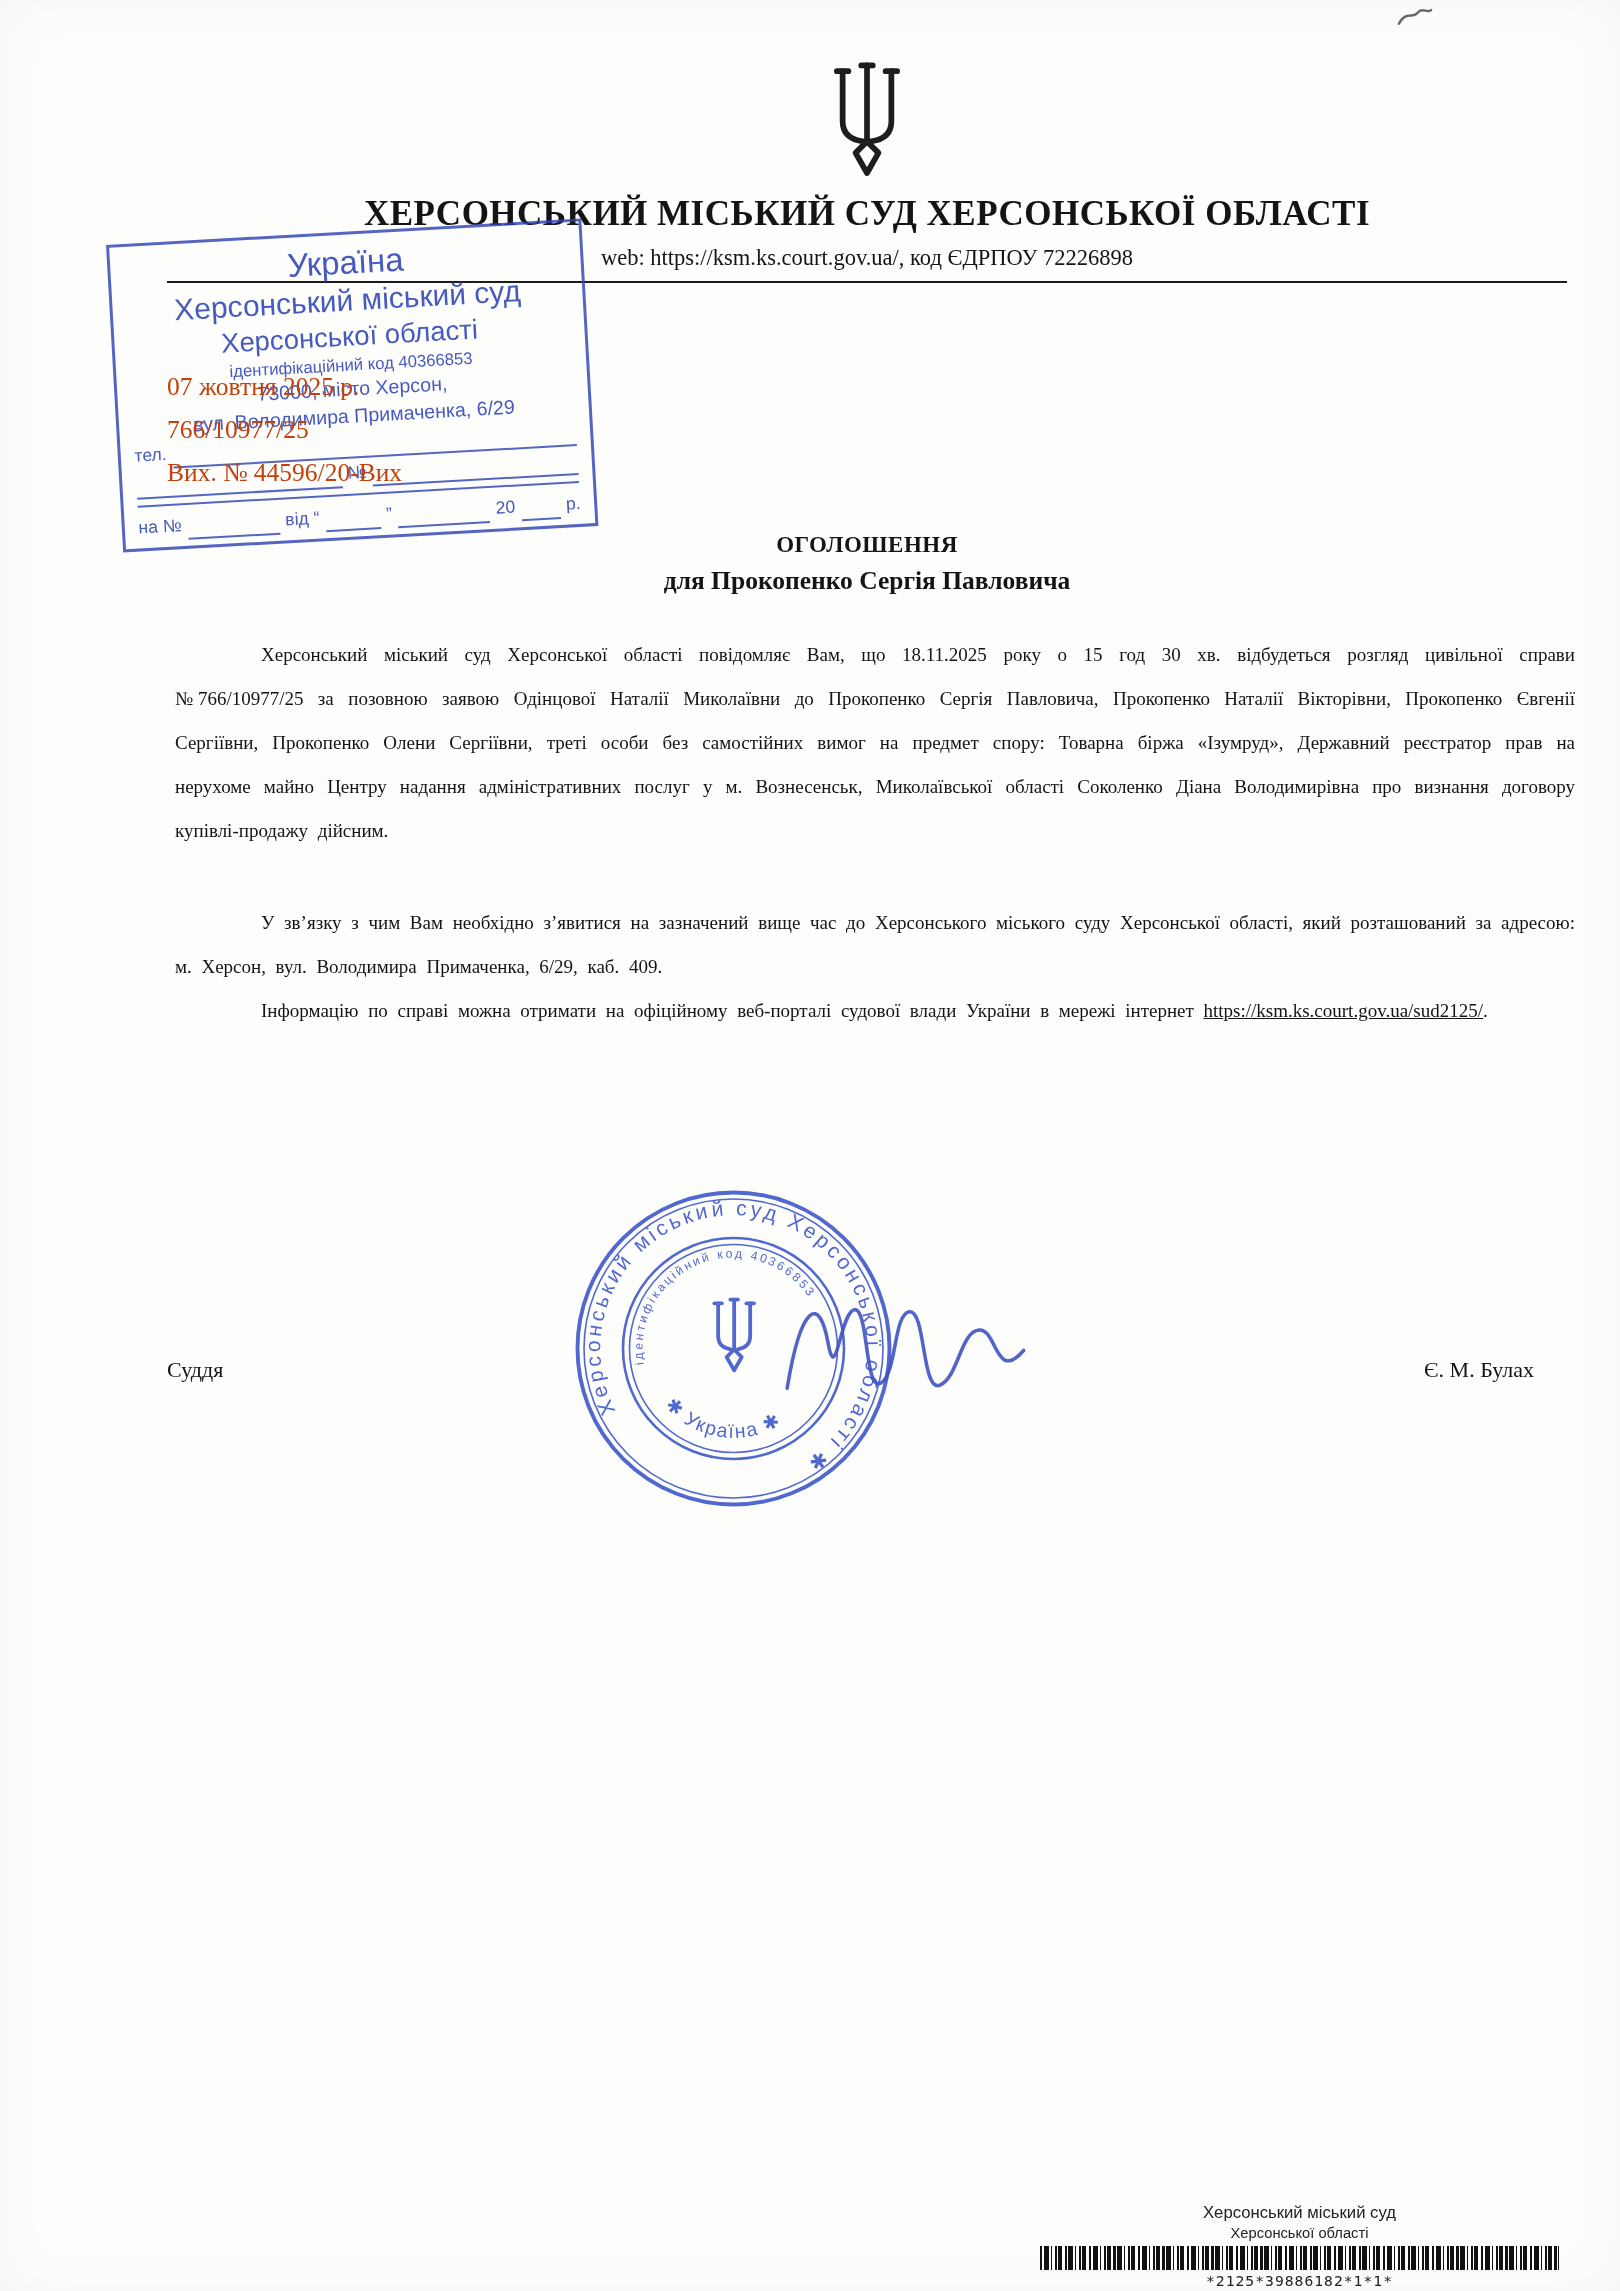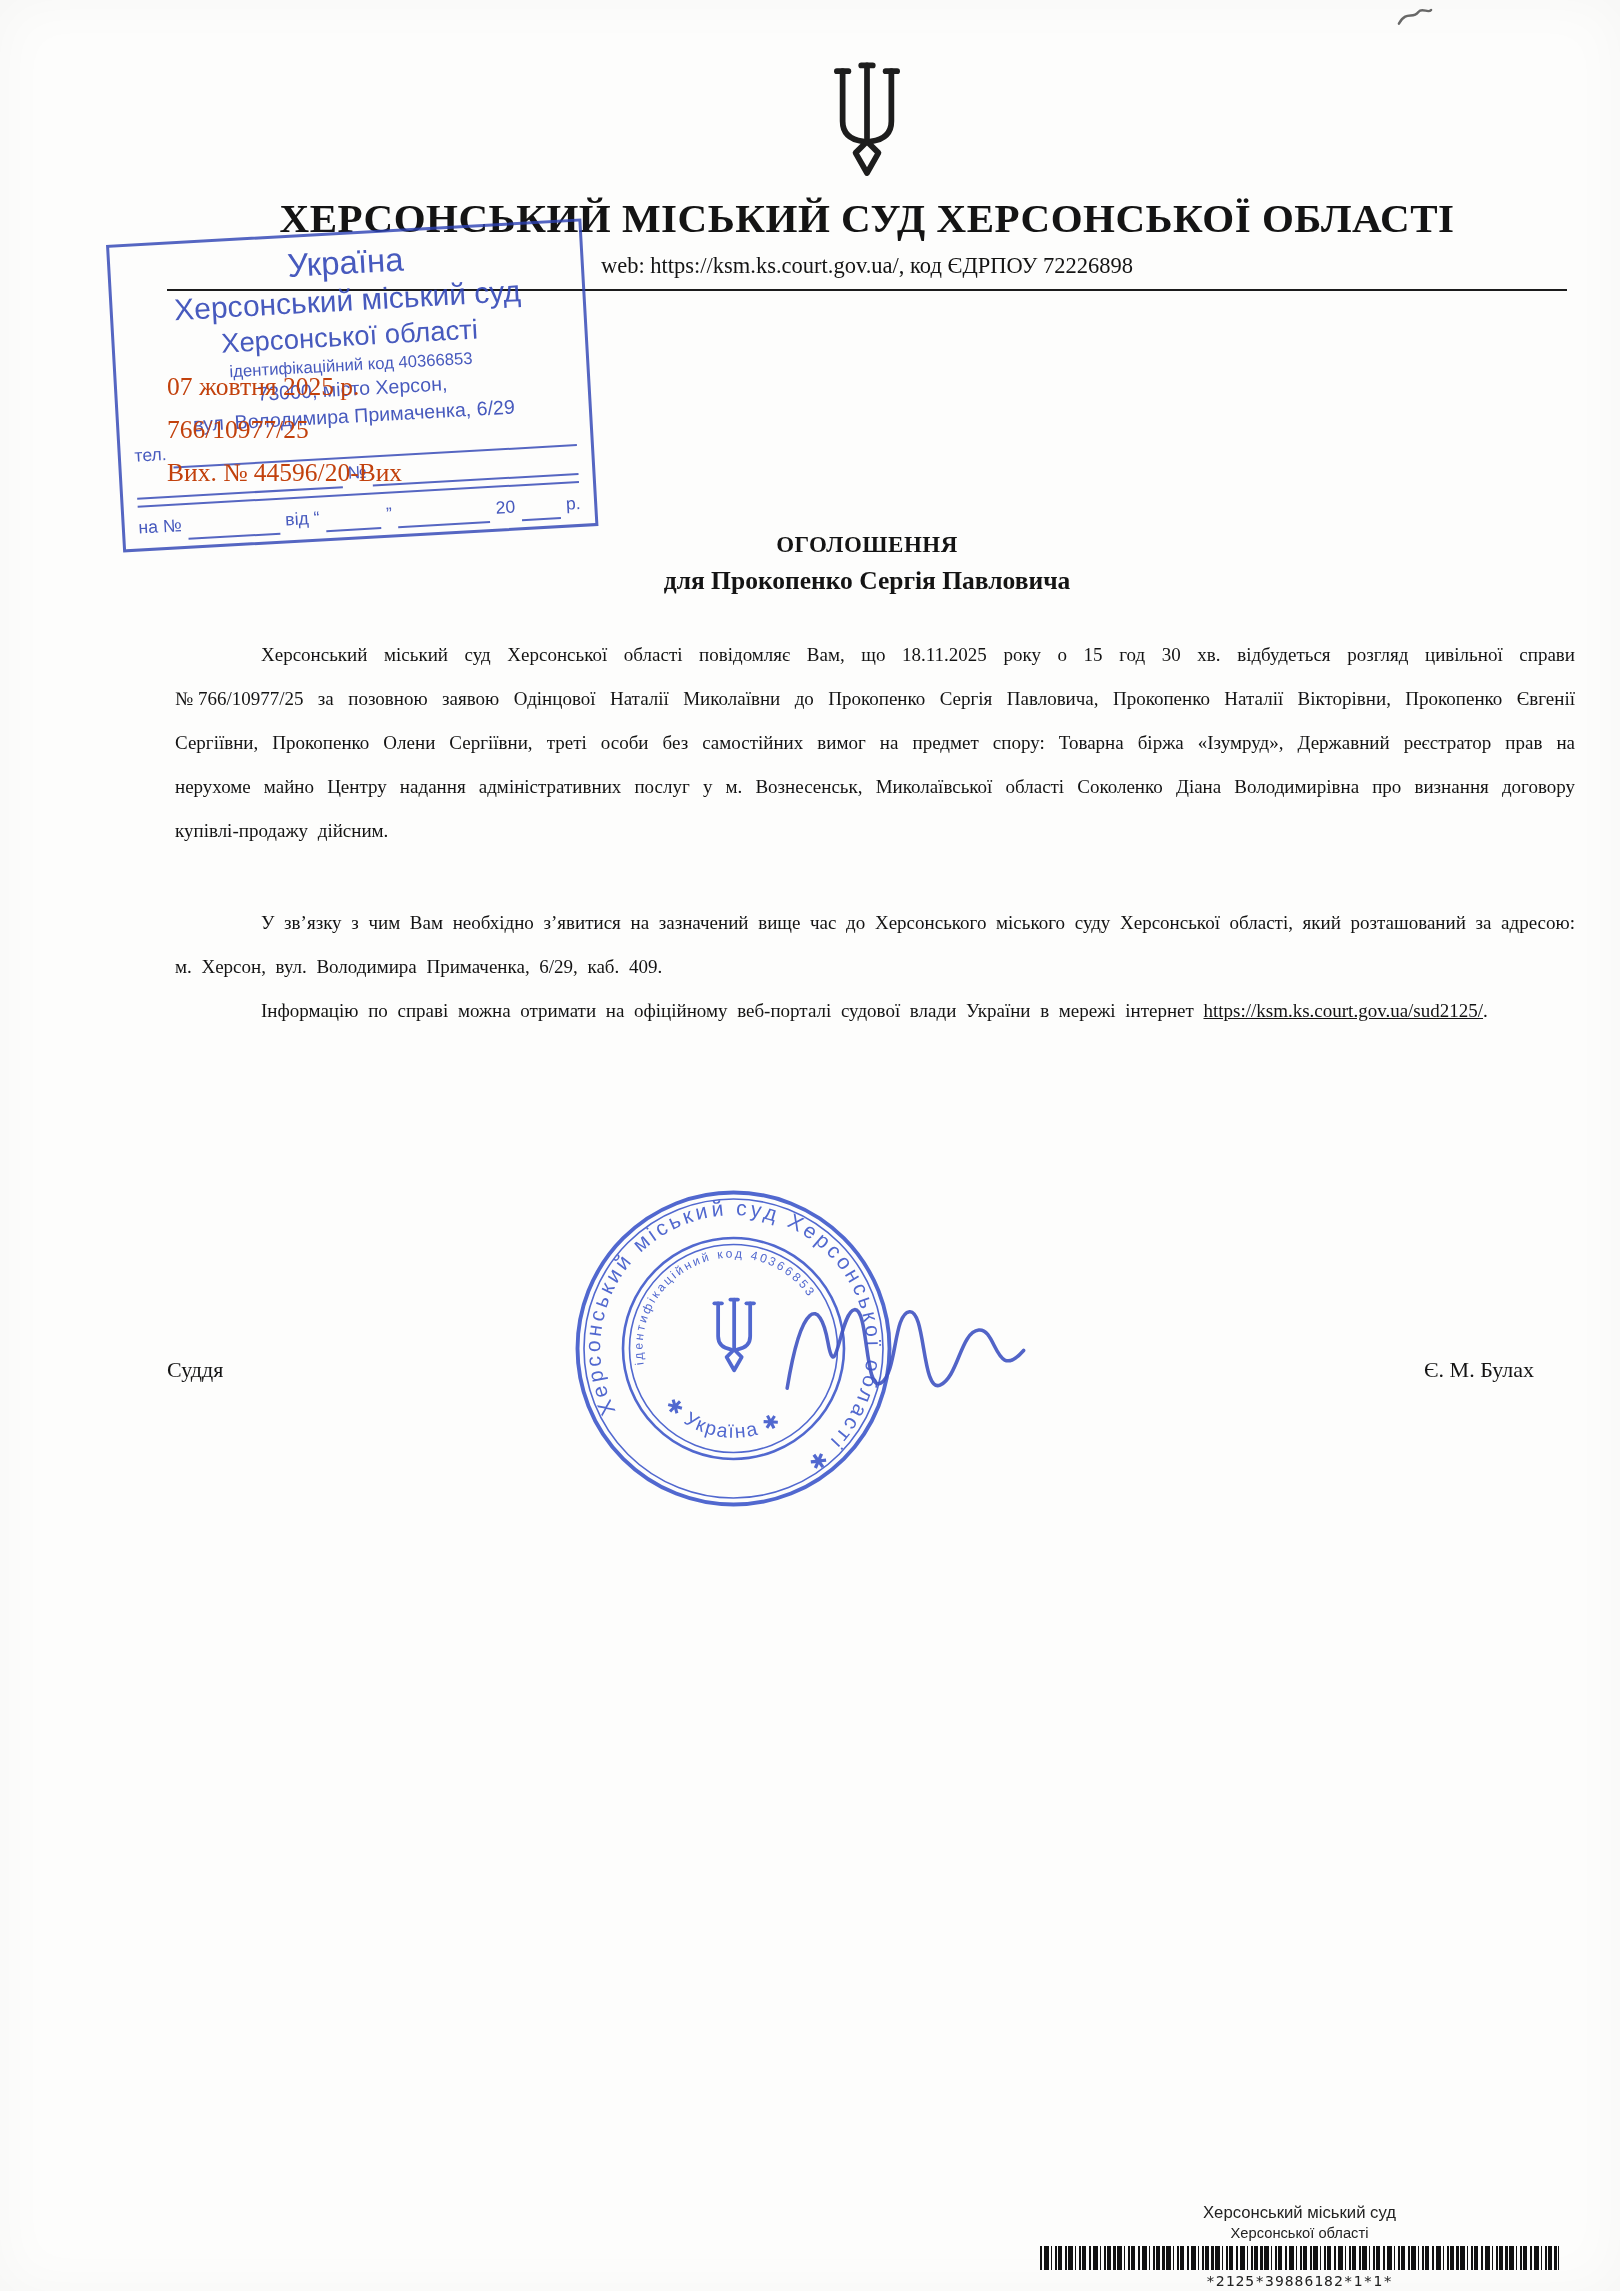--- a/index.html
+++ b/index.html
@@ -6,21 +6,21 @@
   body { margin:0; background:#e9e9e7; }
   .page {
     position:relative; width:1620px; height:2292px; margin:0 auto;
     background:#fdfdfc; overflow:hidden;
     font-family:"Liberation Serif", serif; color:#141414;
     box-shadow: inset 0 0 59px rgba(0,0,0,.03);
   }
   
   .header { position:absolute; top:57px; left:167px; width:1400px; text-align:center; }
   .emblem { display:inline-block; width:86px; height:123px; }
-  .court-name { margin-top:9.8px; font-size:41px; font-weight:bold; letter-spacing:0.5px; }
+  .court-name { margin-top:9.8px; font-size:35px; font-weight:bold; letter-spacing:0.5px; }
   .addr { font-size:22.5px; line-height:32px; margin-top:7.8px; }
   .rule { margin-top:7.8px; border-bottom:2.9px solid #1c1c1c; height:0; }
 
   
   .stamp {
     position:absolute; left:106px; top:245px; width:476px; z-index:2;
     transform:rotate(-3.2deg); transform-origin:left top;
     border:3.9px solid rgba(45,66,180,.85); color:rgba(45,66,180,.92);
     font-family:"Liberation Sans", sans-serif;
     padding:7.8px 13.7px 5.9px; opacity:.95;

